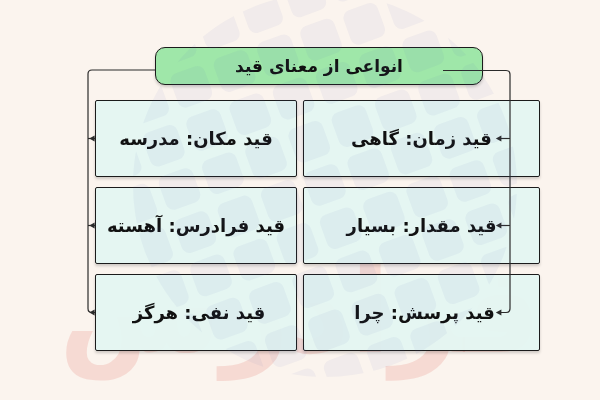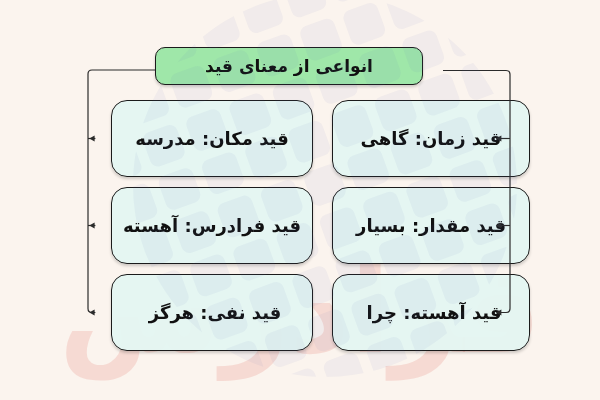--- a/index.html
+++ b/index.html
@@ -24,31 +24,31 @@
     direction:rtl;
     unicode-bidi:plaintext;
     font-weight:bold;
     color:#111;
     font-size:18px;
     line-height:1.2;
     text-align:center;
     padding:0 8px;
   }
   .title-node{
-    left:155px;top:47px;width:268px;height:38px;
+    left:155px;top:47px;width:328px;height:38px;
     background:#9FE7A9;
     border-radius:10px;
   }
   .title-node span{font-size:17px;}
   .leaf{
     background:rgba(228,246,241,0.96);
-    border-radius:16px;
-    width:202px;height:77px;margin-left:16px;
-  }
-  .col-right{left:316px;width:198px;}
+    border-radius:2px;
+    width:202px;height:77px;
+  }
+  .col-right{left:303px;width:237px;}
   .col-left{left:95px;width:202px;}
   .row-1{top:100px;}
   .row-2{top:187px;}
   .row-3{top:274px;padding-left:6px;}
   .connectors{z-index:3;}
   .wm-over{z-index:6;}
 </style>
 </head>
 <body>
 
@@ -70,21 +70,21 @@
   </div>
 
   <div class="node leaf col-right row-2">
     <span>قید مقدار: بسیار</span>
   </div>
   <div class="node leaf col-left row-2">
     <span>قید فرادرس: آهسته</span>
   </div>
 
   <div class="node leaf col-right row-3">
-    <span>قید آهسته: چرا</span>
+    <span>قید پرسش: چرا</span>
   </div>
   <div class="node leaf col-left row-3">
     <span>قید نفی: هرگز</span>
   </div>
 
   <svg class="layer connectors" viewBox="0 0 600 400">
     <g stroke="#2B2B2B" stroke-width="1.2" fill="none">
 
       <path d="M155,70 H92 Q88,70 88,74 V308.5 Q88,312.5 92,312.5 H95.4"></path>
       <path d="M88,138.5 H95.4"></path>

